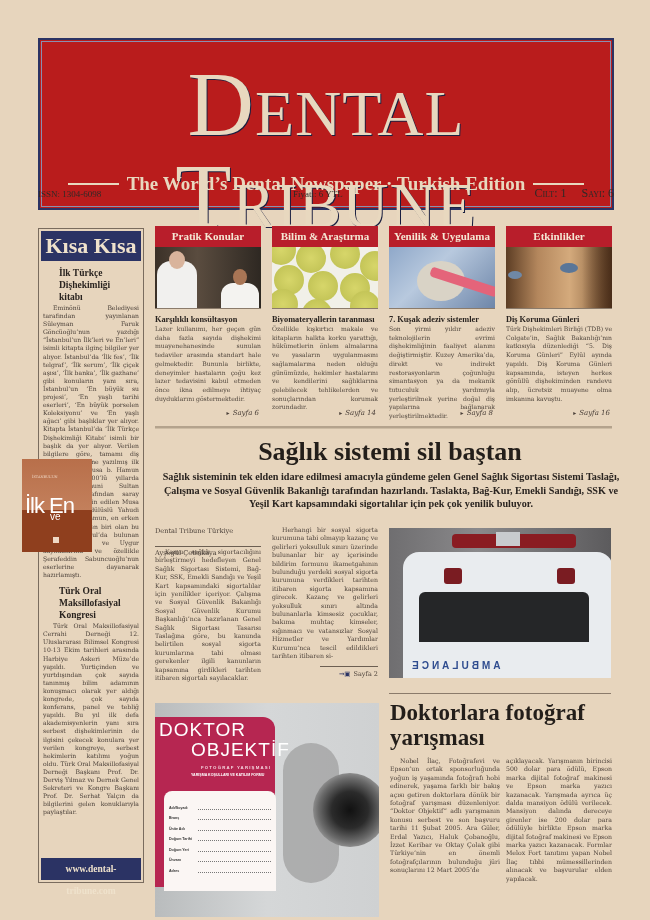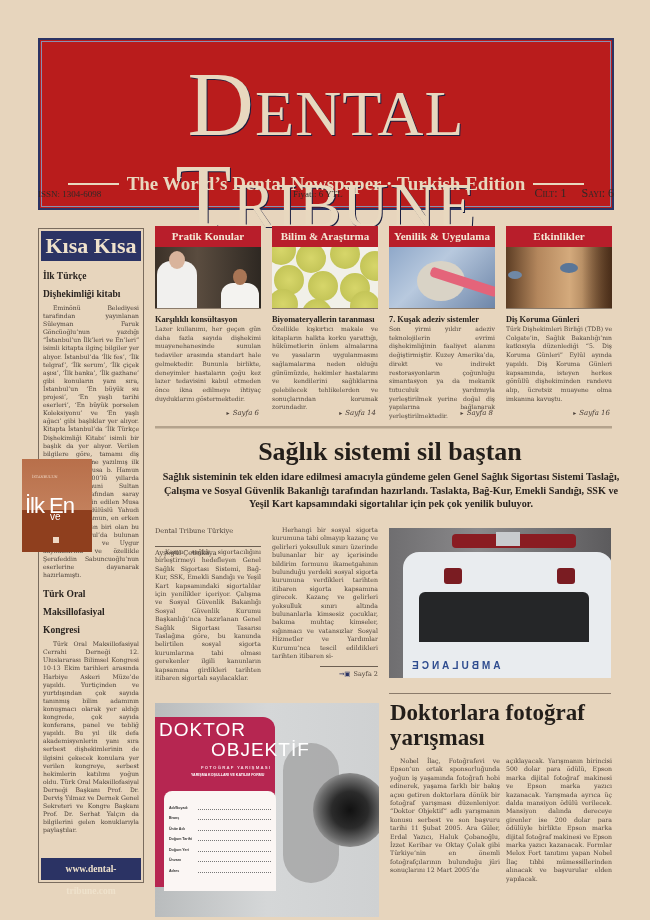--- a/index.html
+++ b/index.html
@@ -66,22 +66,22 @@
     font-family: "Liberation Serif", serif;
     font-weight: bold;
     font-size: 22px;
     text-align: center;
     height: 30px; line-height: 30px;
     margin: 2px;
   }
   .sb-article { padding: 0 4px; font-size: 6.1px; line-height: 8.1px; text-align: justify; color: #4b4039; }
   .sb-article h3 {
     font-family: "Liberation Serif", serif;
-    font-size: 9.5px; line-height: 18px; color: #2a2420;
-    margin: 6px 0 1px; text-align: left; font-weight: bold;
+    font-size: 9.5px; line-height: 12px; color: #2a2420;
+    margin: 6px 16px 1px; text-align: left; font-weight: bold;
   }
   .sb-article p { text-indent: 10px; }
   .sb-book {
     float: left; width: 70px; height: 93px;
     margin: 2px 5px 2px -26px;
     background: linear-gradient(#b86f4a 0%, #c3805c 55%, #8f3f1e 55%, #8f3f1e 100%);
     position: relative;
   }
   .sb-book .bk-author { position: absolute; left: 10px; top: 16px; font-size: 3.5px; color: #f0d8c4; }
   .sb-book .bk-title {
@@ -176,21 +176,21 @@
   .hr2 { left: 389px; top: 693px; width: 222px; height: 1px; background: #8b7b6b; }
 
   
   .doktor {
     left: 155px; top: 703px; width: 224px; height: 214px;
     background: linear-gradient(90deg, #b9bcbd 0%, #d5d7d8 50%, #cfd1d2 100%);
     overflow: hidden;
   }
   .doktor .panel { position:absolute; left:0; top:14px; width:120px; height:170px; background:#b62651; border-radius: 0 12px 0 0; }
   .doktor .t1 { position:absolute; left:4px; top:16px; font-family:"Liberation Sans",sans-serif; font-size:19px; color:#fff; letter-spacing:1px; }
-  .doktor .t2 { position:absolute; left:56px; top:36px; font-family:"Liberation Sans",sans-serif; font-size:19px; color:#fff; letter-spacing:1px; }
+  .doktor .t2 { position:absolute; left:36px; top:36px; font-family:"Liberation Sans",sans-serif; font-size:19px; color:#fff; letter-spacing:1px; }
   .doktor .t3 { position:absolute; left:46px; top:62px; font-family:"Liberation Sans",sans-serif; font-size:4.3px; color:#f6d7e0; letter-spacing:1.2px; font-weight:bold; }
   .doktor .t4 { position:absolute; left:36px; top:70px; font-family:"Liberation Sans",sans-serif; font-size:3.6px; color:#fff; font-weight:bold; }
   .doktor .form { position:absolute; left:9px; top:88px; width:112px; height:100px; background:#fbf6f4; border-radius:8px 8px 0 0; padding: 8px 5px; }
   .doktor .row { display:flex; gap:3px; align-items:flex-end; height:10.5px; font-family:"Liberation Sans",sans-serif; font-size:3.6px; color:#333; font-weight:bold; }
   .doktor .row .k { width:26px; }
   .doktor .row .line { flex:1; border-bottom: 0.8px dotted #777; height: 3px; }
   .doktor .lens { position:absolute; left:158px; top:70px; width:74px; height:74px; border-radius:50%; background: radial-gradient(circle, #111 0%, #2b2b2b 35%, #6a6a6a 60%, #a9a9a9 80%, #444 100%); }
   .doktor .hand { position:absolute; left:128px; top:40px; width:56px; height:140px; background:#9d9d9d; border-radius: 28px; opacity:0.7; }
 
   .contest-head {

